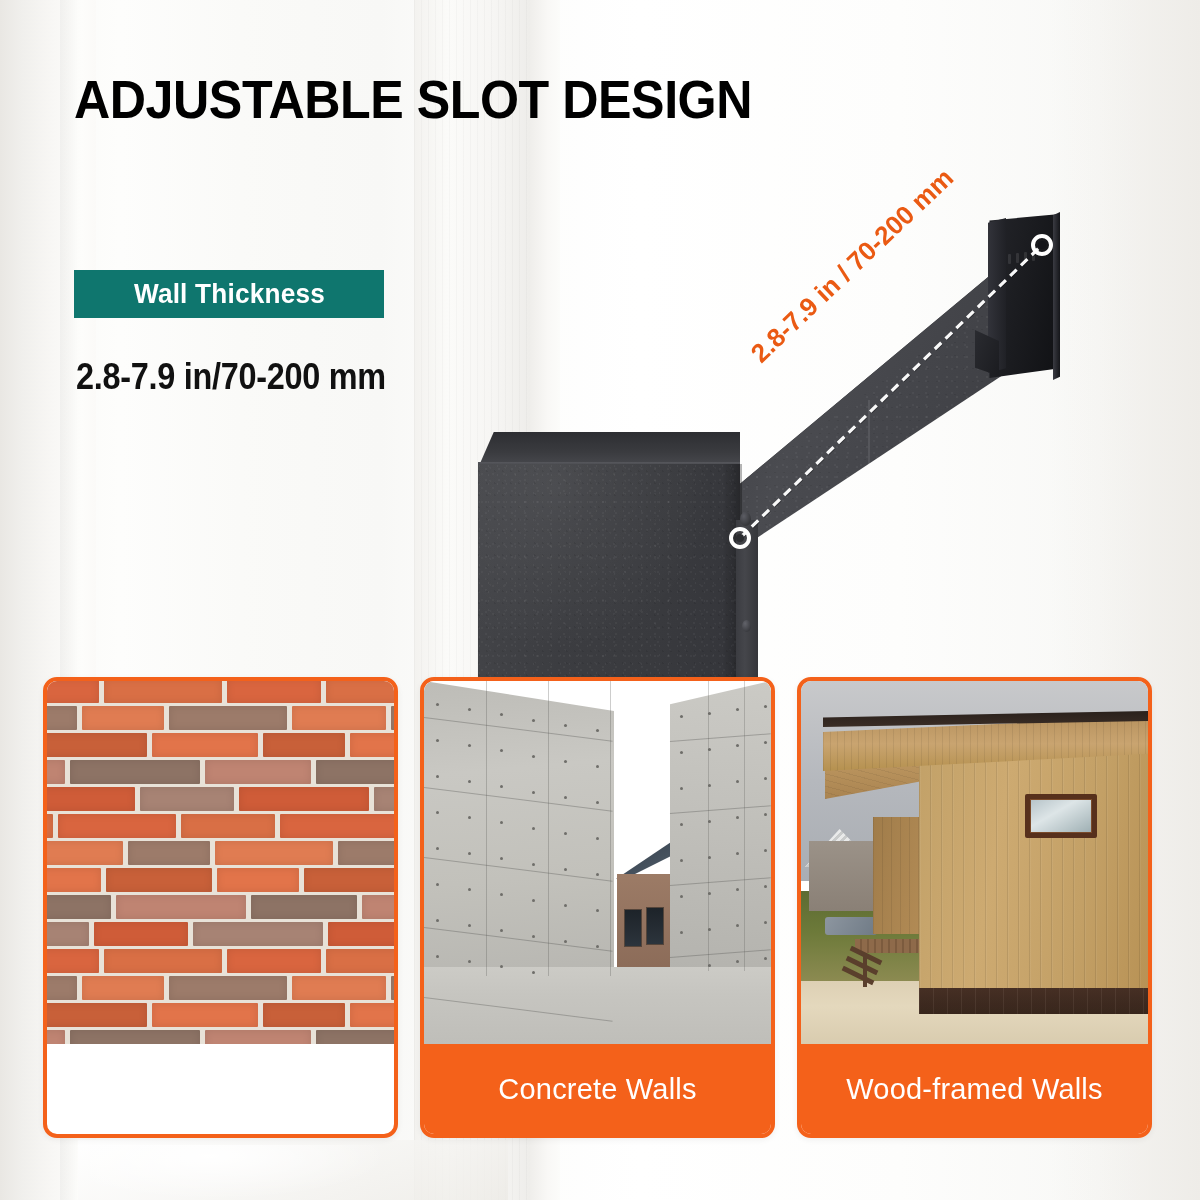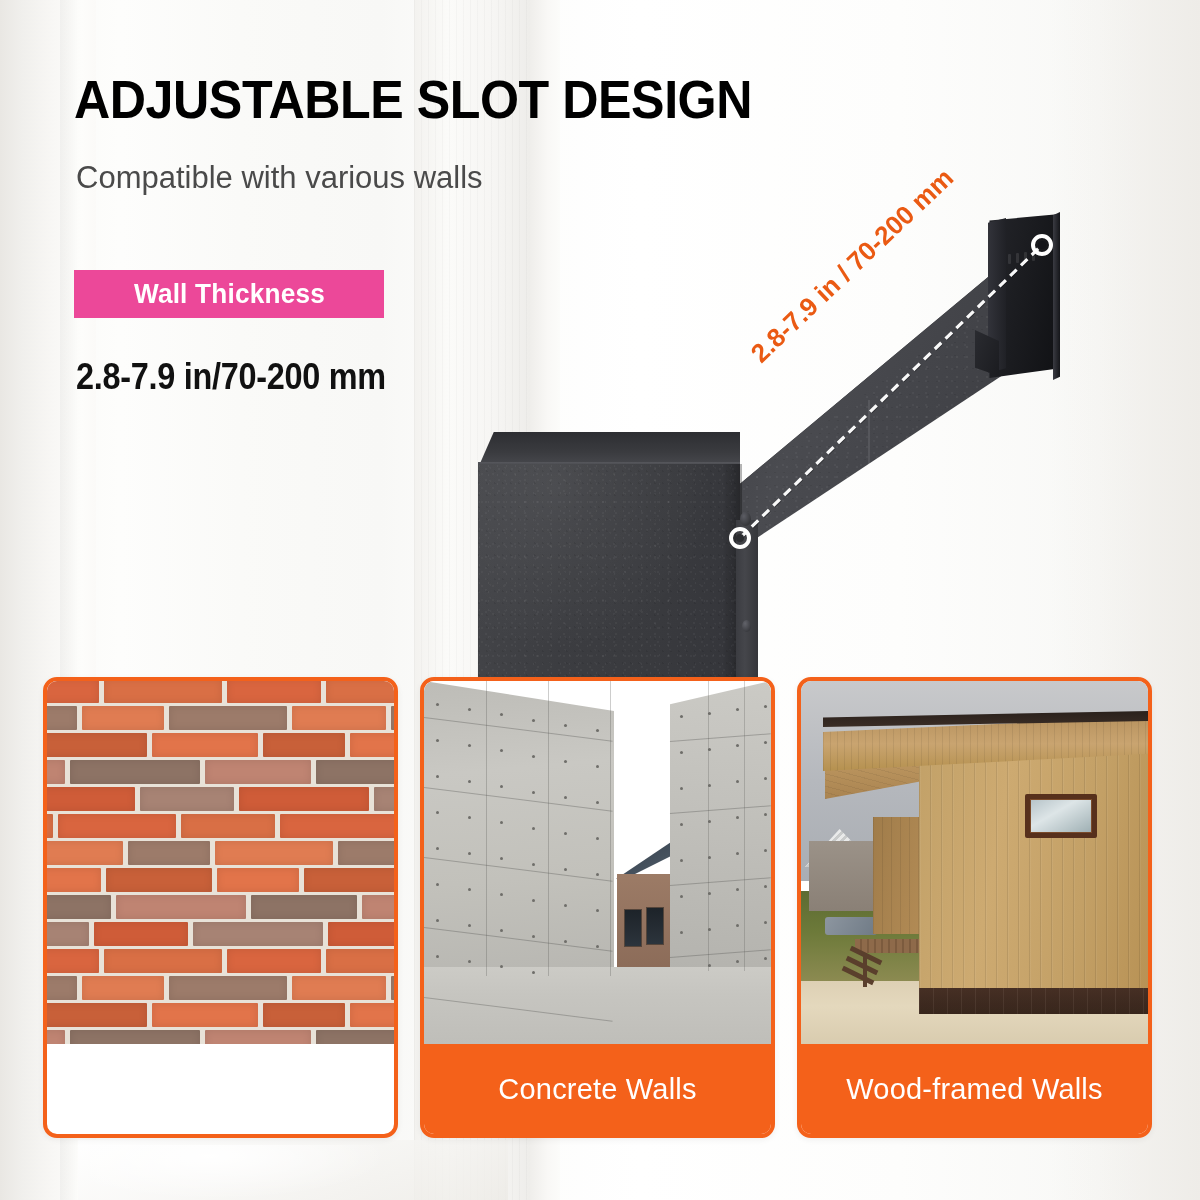--- a/index.html
+++ b/index.html
@@ -70,21 +70,21 @@
   .subhead {
     position:absolute; left:76px; top:160px;
     font-size:31px; color:#4a4a4a; font-weight:normal;
     white-space:nowrap;
   }
 
   
   .badge {
     position:absolute; left:74px; top:270px;
     width:310px; height:48px;
-    background:#ec4899;
+    background:#0f766e;
     display:flex; align-items:center; justify-content:center;
   }
   .badge span {
     color:#fff; font-size:27px; font-weight:bold;
     letter-spacing:0.2px;
     transform:scaleX(0.97);
   }
 
   .thickness-value {
     position:absolute; left:76px; top:356px;
@@ -371,21 +371,20 @@
   <div class="bg-base"></div>
   <div class="bg-left-col"></div>
   <div class="bg-panel-band"></div>
   <div class="bg-panel-band2"></div>
   <div class="bg-left-edge"></div>
   <div class="bg-right-fade"></div>
   <div class="bg-floor-sheen"></div>
   <div class="bg-floor-sheen2"></div>
 
   <div class="headline">ADJUSTABLE SLOT DESIGN</div>
-  <div class="subhead">Compatible with various walls</div>
 
   <div class="badge">
     <span>Wall Thickness</span>
   </div>
   <div class="thickness-value">2.8-7.9 in/70-200 mm</div>
 
   <div id="product">
 
     <div class="box-top"></div>
     <div class="box-top-edge"></div>

